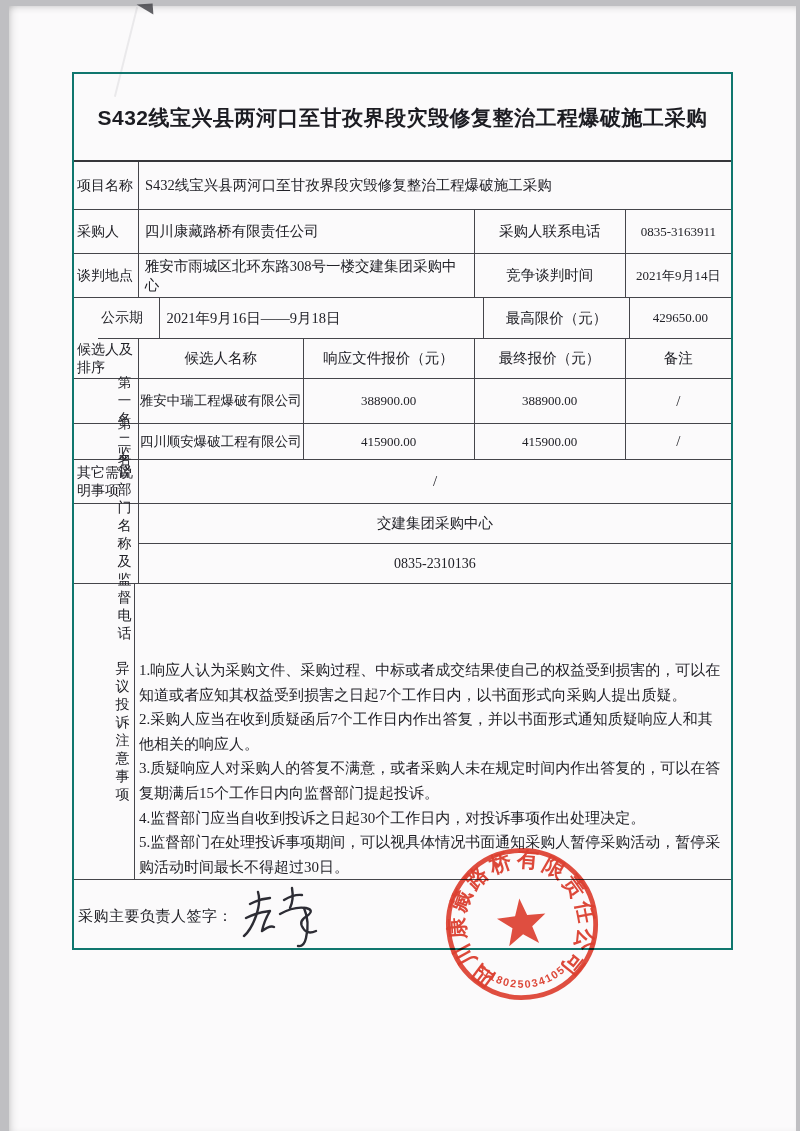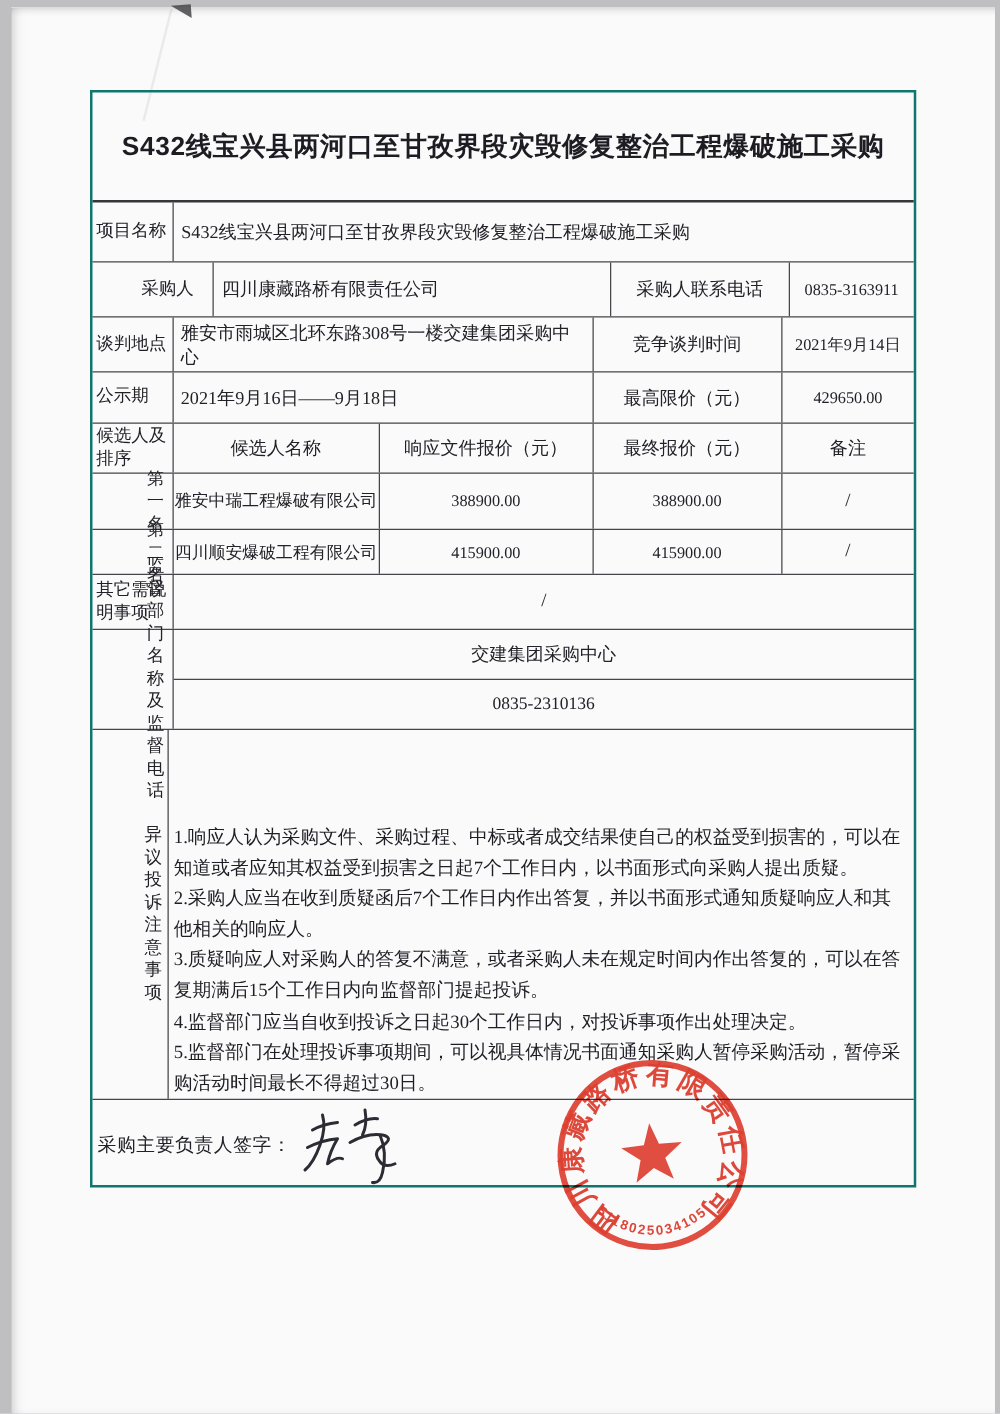--- a/index.html
+++ b/index.html
@@ -41,23 +41,23 @@
   .c4{width:106px;justify-content:center;text-align:center;}
   .c2a{width:166px;justify-content:center;text-align:center;}
   .c2b{width:172px;justify-content:center;text-align:center;}
   .val-left{justify-content:flex-start;padding-left:6px;padding-right:4px;}
   .fs14{font-size:14.5px;}
   .fs13{font-size:13px;font-family:"Liberation Serif","DejaVu Serif",serif;}
   .title-row{height:88px;align-items:center;justify-content:center;border-bottom:2px solid #36363a;}
   .title-box{width:100%;text-align:center;font-family:"Liberation Sans","DejaVu Sans",sans-serif;
     font-weight:bold;font-size:21px;line-height:33px;letter-spacing:.5px;color:#1c1c22;}
   .r-project{height:48px;}
-  .r-purchaser{height:44px;padding-left:36px;}
+  .r-purchaser{height:44px;}
   .r-location{height:44px;}
-  .r-publicity{height:41px;}
+  .r-publicity{height:41px;margin-left:24px;}
   .r-candhead{height:40px;}
   .r-cand1{height:45px;}
   .r-cand2{height:36px;}
   .r-other{height:44px;}
   .r-superv{height:80px;}
   .r-object{height:296px;}
   .r-sign{height:72px;}
   .superv-stack{width:596px;display:flex;flex-direction:column;}
   .superv-stack .sub{flex:1;display:flex;align-items:center;justify-content:center;font-size:14.5px;}
   .superv-stack .sub:first-child{border-bottom:1px solid #45454a;box-sizing:border-box;}

